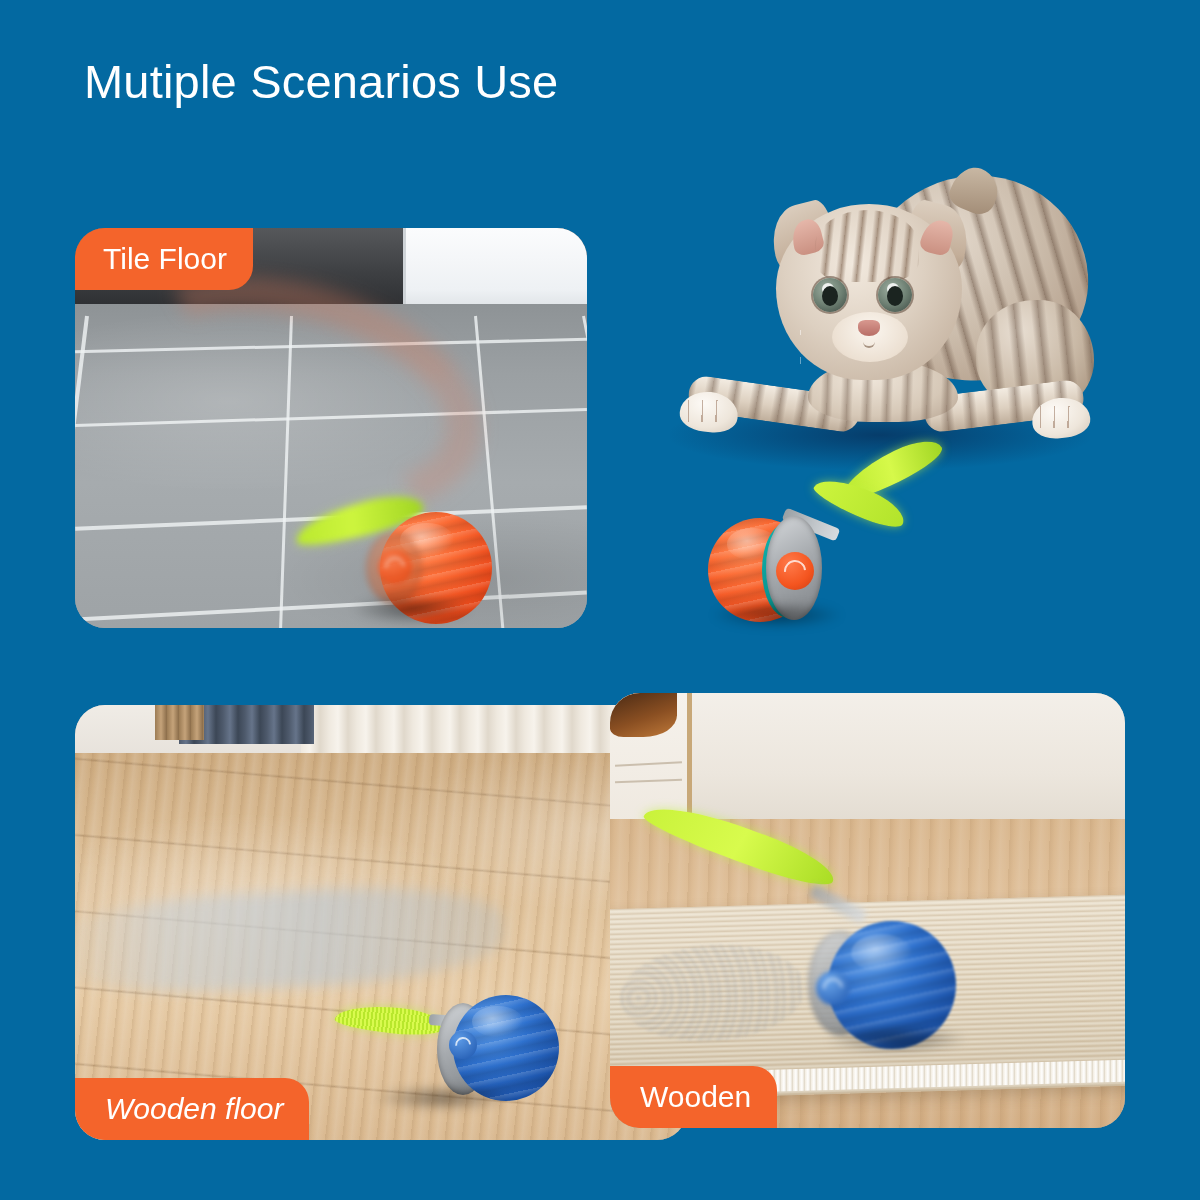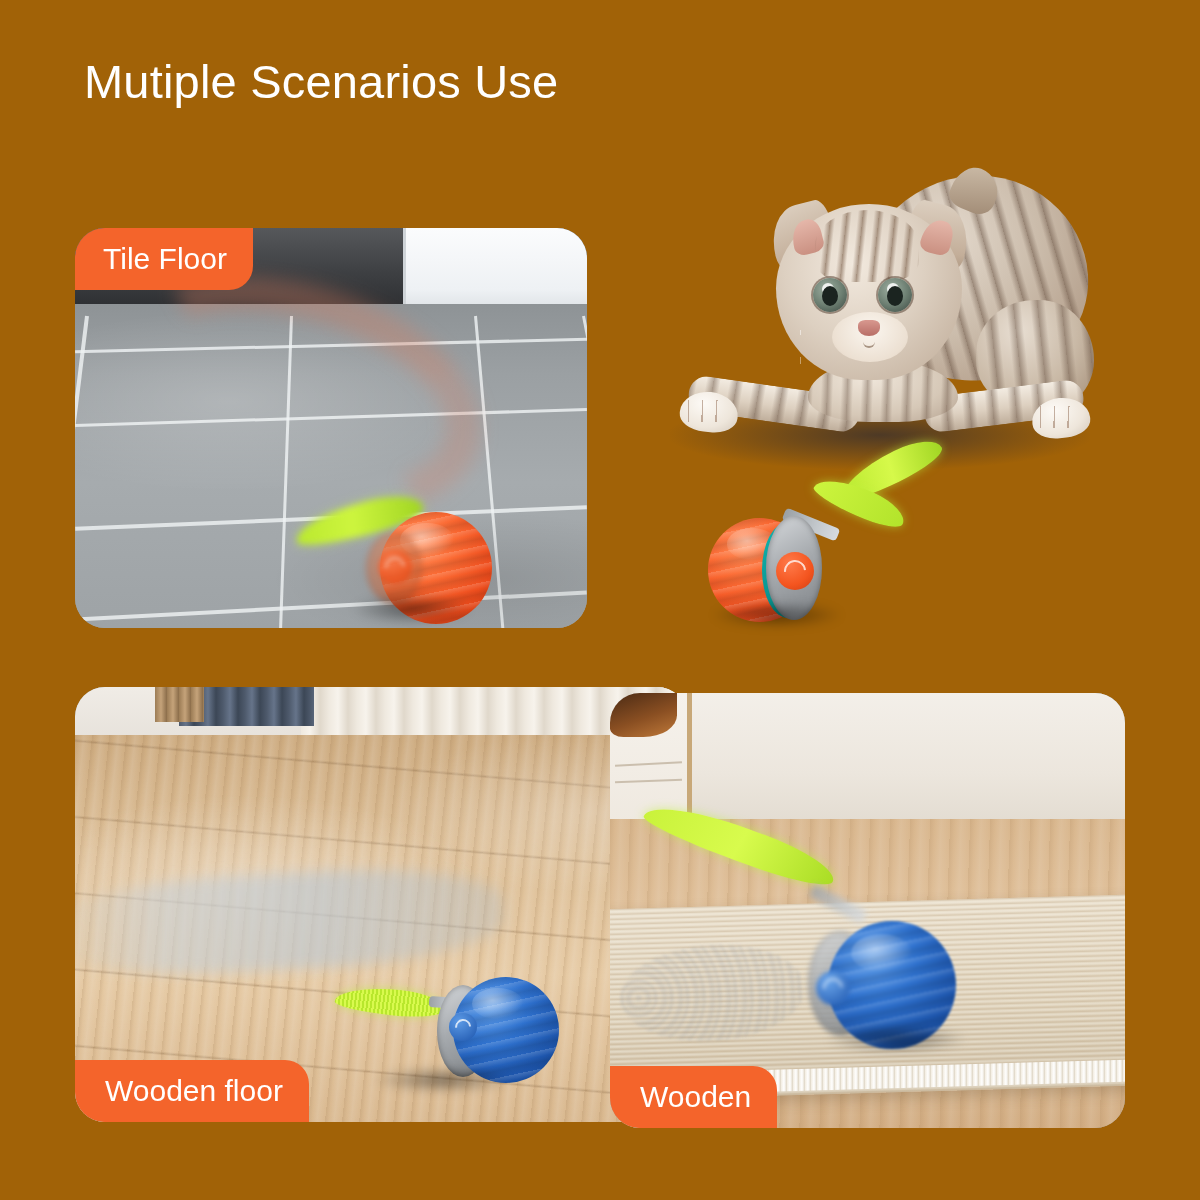--- a/index.html
+++ b/index.html
@@ -9,21 +9,21 @@
     height: 1200px;
     background: #122a61;
     font-family: "Liberation Sans", sans-serif;
     overflow: hidden;
     position: relative;
   }
 
   .stage {
     position: absolute;
     inset: 0;
-    background: #a16207;
+    background: #0369a1;
   }
 
   
   .page-title {
     position: absolute;
     left: 84px;
     top: 54px;
     font-size: 47px;
     line-height: 56px;
     font-weight: 400;
@@ -106,21 +106,21 @@
     left: 6%; top: 14%;
     width: 74%; height: 56%;
     border-radius: 50%;
     border: 34px solid rgba(214,126,96,0.34);
     border-color: rgba(214,126,96,0.34) rgba(214,126,96,0.26) transparent transparent;
     transform: rotate(16deg);
     filter: blur(9px);
   }
 
   
-  #panel-wood { left: 75px; top: 687px; width: 612px; height: 435px; }
+  #panel-wood { left: 75px; top: 705px; width: 612px; height: 435px; font-style: italic; }
 
   .wood-wall {
     position: absolute; left: 0; top: 0; width: 100%; height: 13%;
     background: linear-gradient(180deg, #f0ece6 0%, #e6e1da 100%);
   }
   .wood-curtain {
     position: absolute; left: 37%; top: 0; width: 63%; height: 17%;
     background: repeating-linear-gradient(90deg,
       #efe9df 0px, #f7f3ec 9px, #e0d8cb 19px, #efe9df 28px);
   }

